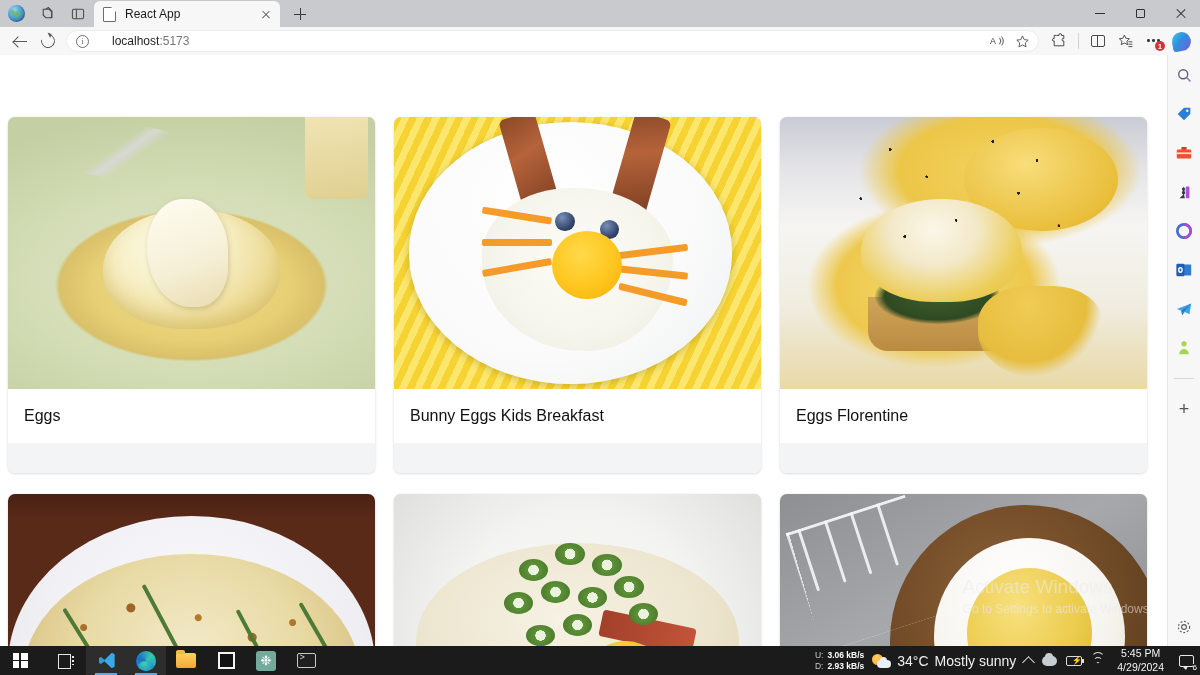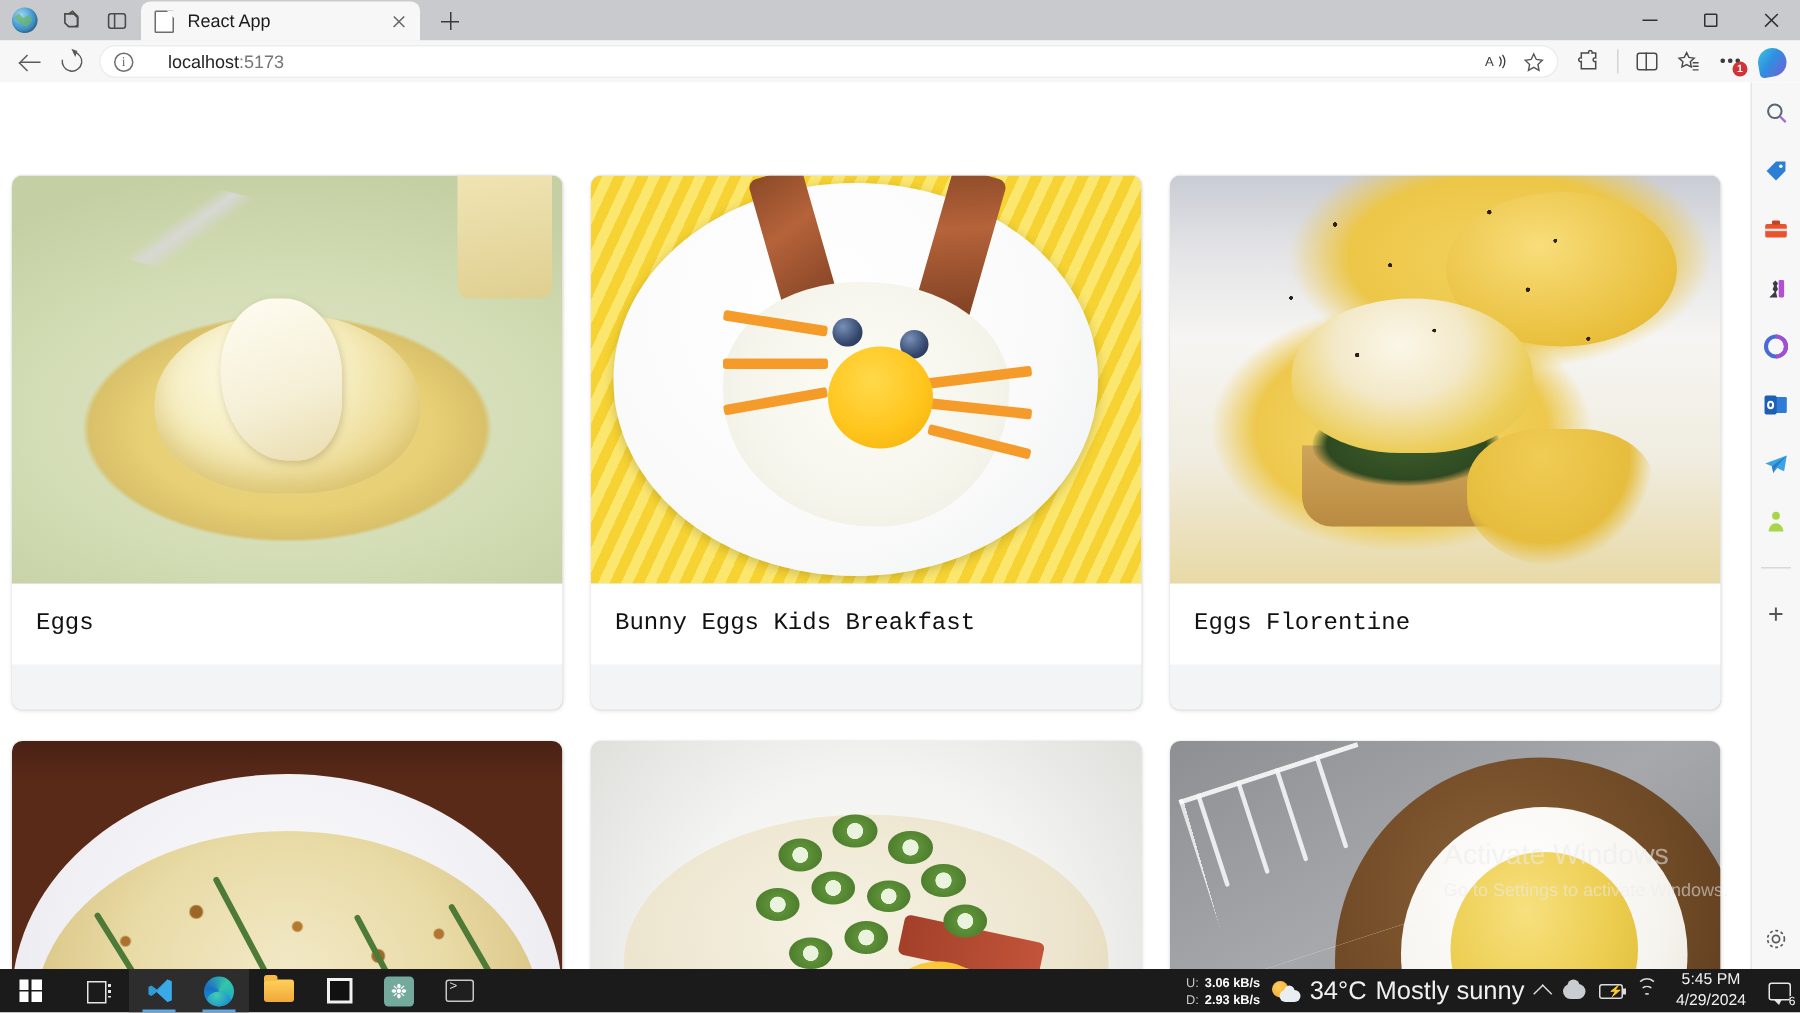--- a/index.html
+++ b/index.html
@@ -149,21 +149,20 @@
     background: #fff; overflow: hidden;
   }
   .cards-grid {
     position: absolute; left: 8px; top: 62px; width: 1140px;
     display: flex; flex-wrap: wrap; gap: 21px 19px;
   }
   .card {
     width: 367px; background: #fff; border-radius: 7px;
     box-shadow: 0 1px 3px rgba(0,0,0,.13), 0 0 1px rgba(0,0,0,.12);
     overflow: hidden;
-    font-family: Liberation Mono, monospace;
   }
   .card-img { width: 367px; height: 272px; position: relative; overflow: hidden; background: #ddd; }
   .card-title {
     font-size: 16px; color: #111; padding: 17px 16px 18px 16px; background: #fff; line-height: 1.2;
   }
   .card-foot { height: 30px; background: #f3f4f6; }
 
   
   .img-eggs { width: 100%; height: 100%;
     background:
@@ -380,21 +379,21 @@
     background: #f7f7f8; border-left: 1px solid #e6e6e6;
     display: flex; flex-direction: column; align-items: center; padding-top: 8px; gap: 15px;
   }
   .sb-ico { width: 24px; height: 24px; display: flex; align-items: center; justify-content: center; font-size: 15px; }
   .sb-div { width: 20px; height: 1px; background: #d8d8d8; margin: 3px 0; }
   .sb-plus { font-size: 18px; color: #555; }
   .sb-settings { position: absolute; bottom: 8px; font-size: 15px; color: #555; }
 
   
   .watermark {
-    position: absolute; right: 48px; bottom: 46px; text-align: left;
+    position: absolute; right: 48px; bottom: 30px; text-align: left;
     color: rgba(235,235,235,.55); pointer-events: none; z-index: 5;
   }
   .wm1 { font-size: 19px; }
   .wm2 { font-size: 12px; margin-top: 4px; }
 
   
   .taskbar {
     position: absolute; left: 0; bottom: 0; width: 1200px; height: 29px;
     background: #1b1b1b; display: flex; align-items: center;
   }
@@ -461,21 +460,21 @@
     position: relative;
   }
   .termapp::after {
     content: ">"; position: absolute; left: 2px; top: -1px; font-size: 9px; color: #d8d8d8;
     font-family: "Liberation Mono", monospace;
   }
   .tray { margin-left: auto; display: flex; align-items: center; height: 29px; padding-right: 4px; gap: 8px; }
   .netspeed { display: flex; align-items: center; gap: 4px; color: #e8e8e8; font-size: 8.5px; line-height: 1.25; }
   .netspeed .lbl { color: #c9c9c9; }
   .netspeed .val { font-weight: bold; color: #fff; }
-  .weather { display: flex; align-items: center; gap: 6px; color: #f0f0f0; font-size: 17px; }
+  .weather { display: flex; align-items: flex-end; gap: 6px; color: #f0f0f0; font-size: 14px; }
   .sun-cloud { position: relative; width: 19px; height: 16px; }
   .sun-cloud .sun {
     position:absolute; left:0; top:1px; width:11px; height:11px; border-radius:50%;
     background: radial-gradient(circle at 40% 35%, #ffcf5e, #f59d28);
   }
   .sun-cloud .cloud {
     position:absolute; right:0; bottom:1px; width:14px; height:8px; border-radius:7px; background:#e9eef2;
   }
   .sun-cloud .cloud::before {
     content:""; position:absolute; left:3px; top:-3px; width:7px; height:7px; border-radius:50%; background:#e9eef2;

